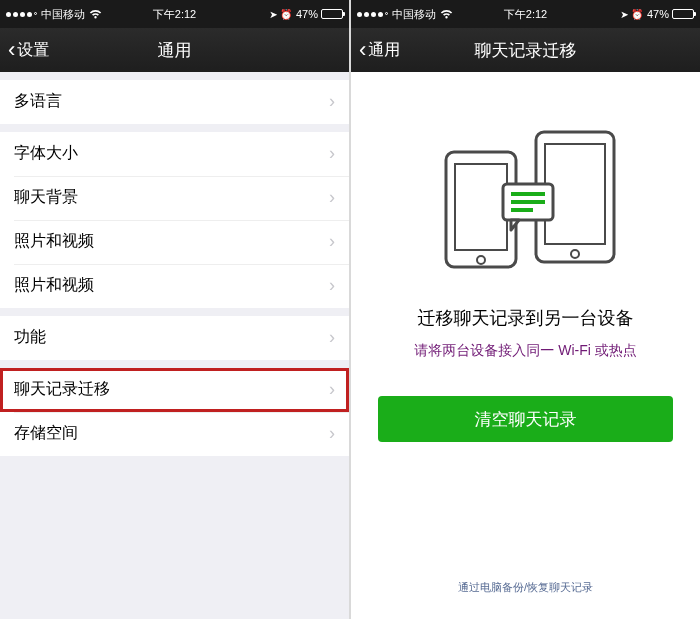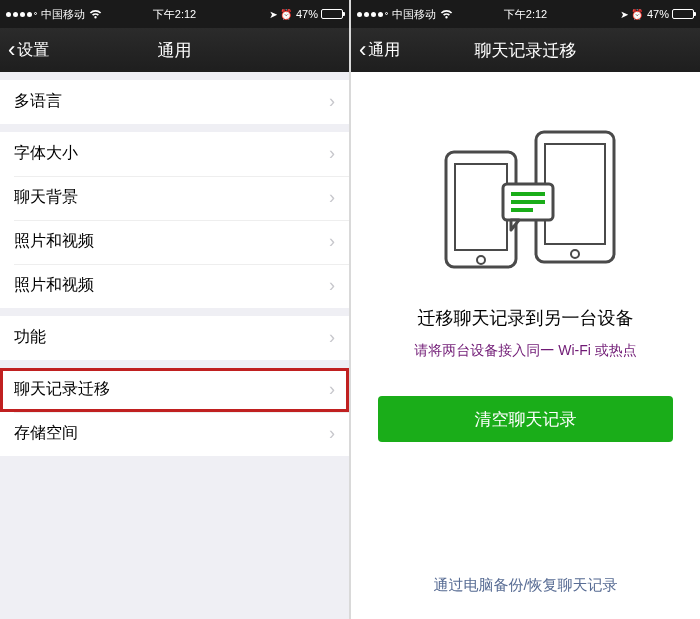--- a/index.html
+++ b/index.html
@@ -142,21 +142,21 @@
     display:flex;
     align-items:center;
     justify-content:center;
   }
   .footer-link {
     position:absolute;
     bottom: 24px;
     left:0; right:0;
     text-align:center;
     color:#586c94;
-    font-size:15px;
+    font-size:11px;
   }
   .loc-icon, .alarm-icon { font-size:10px; }
 </style>
 </head>
 <body>
 
 <div class="container">
 
   <div class="phone">
     <div class="status-bar">

